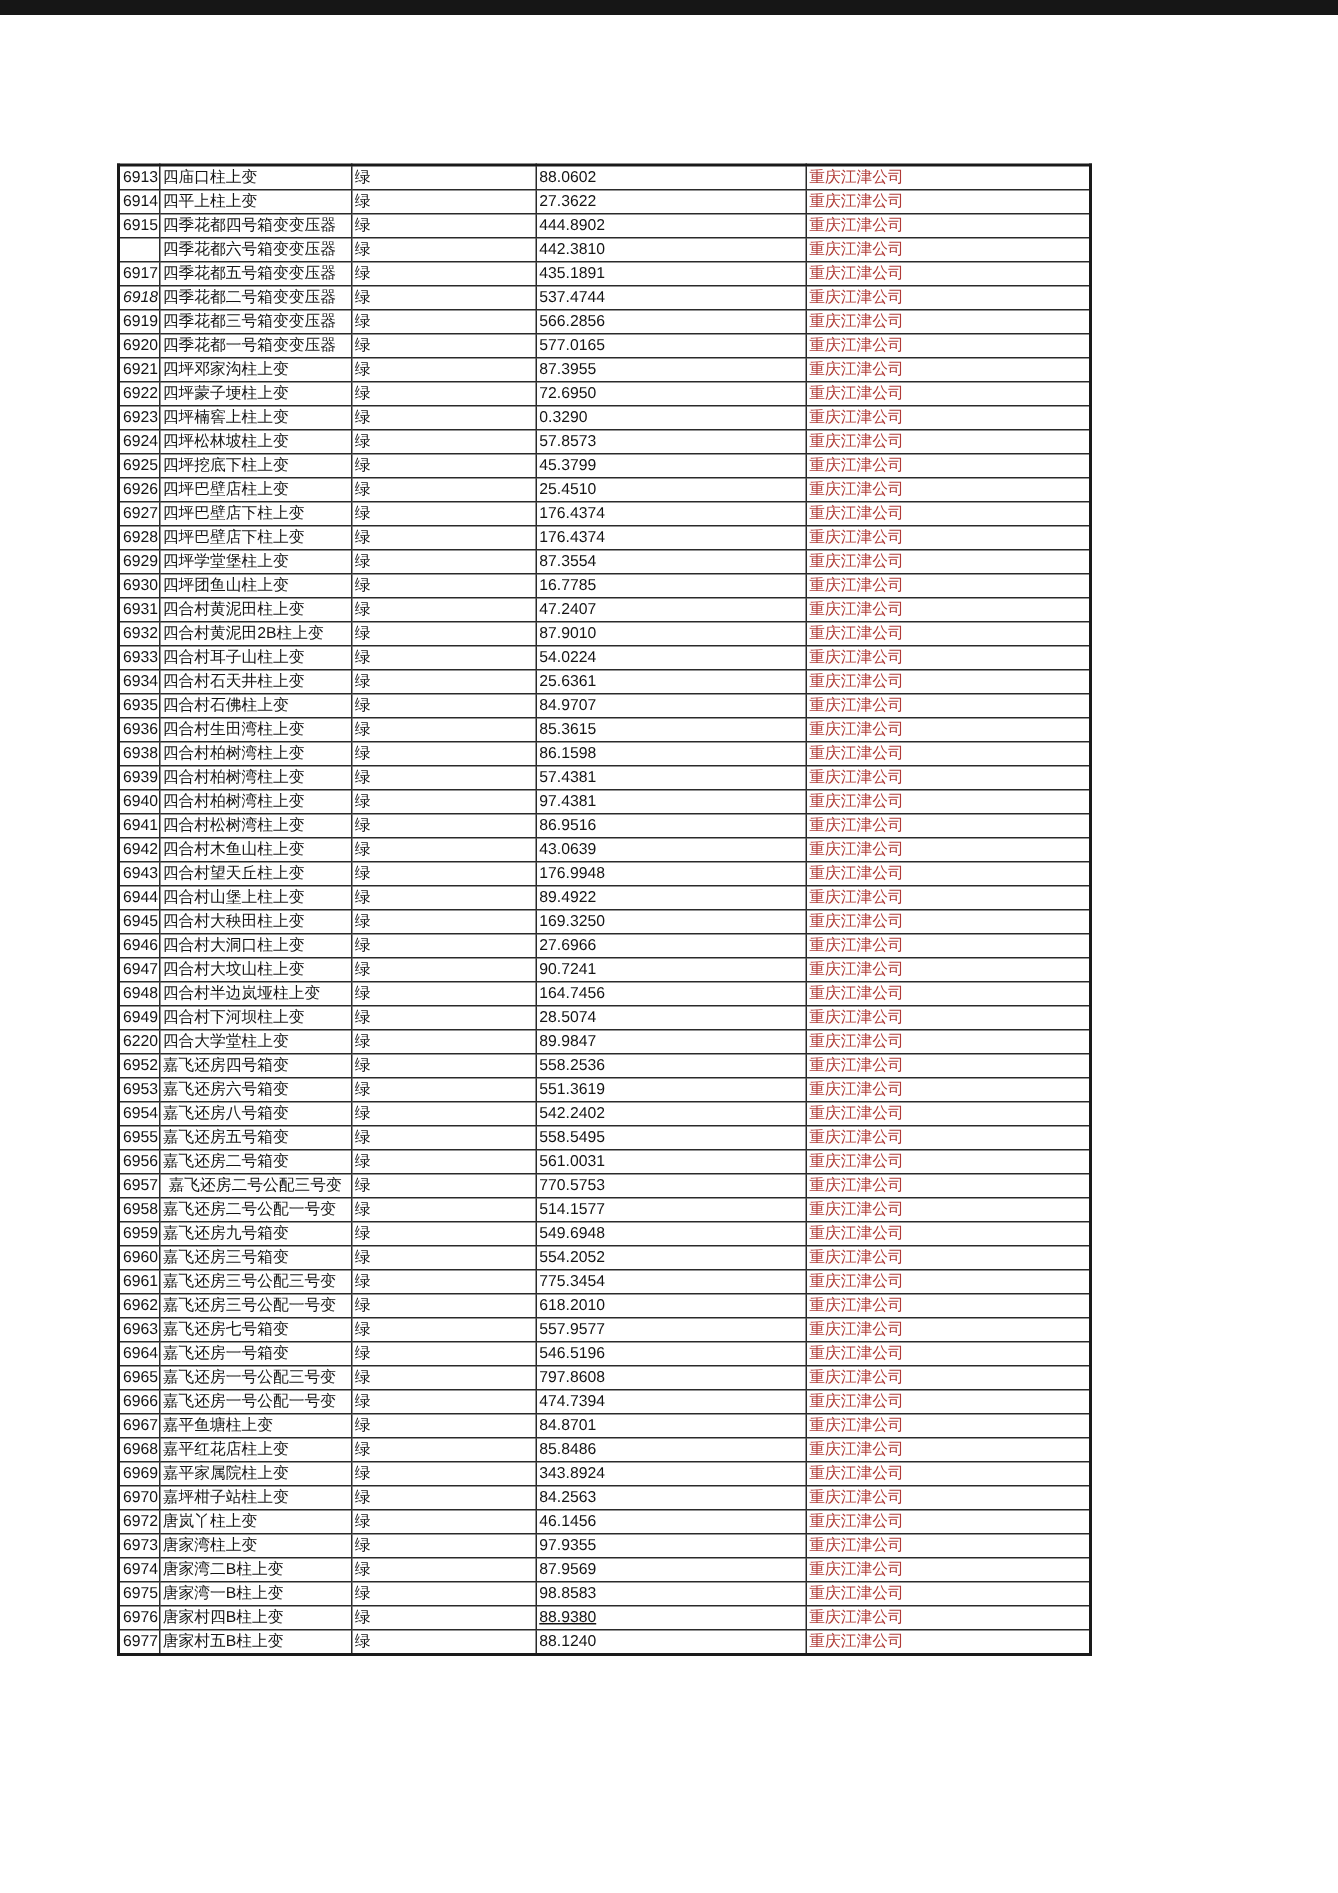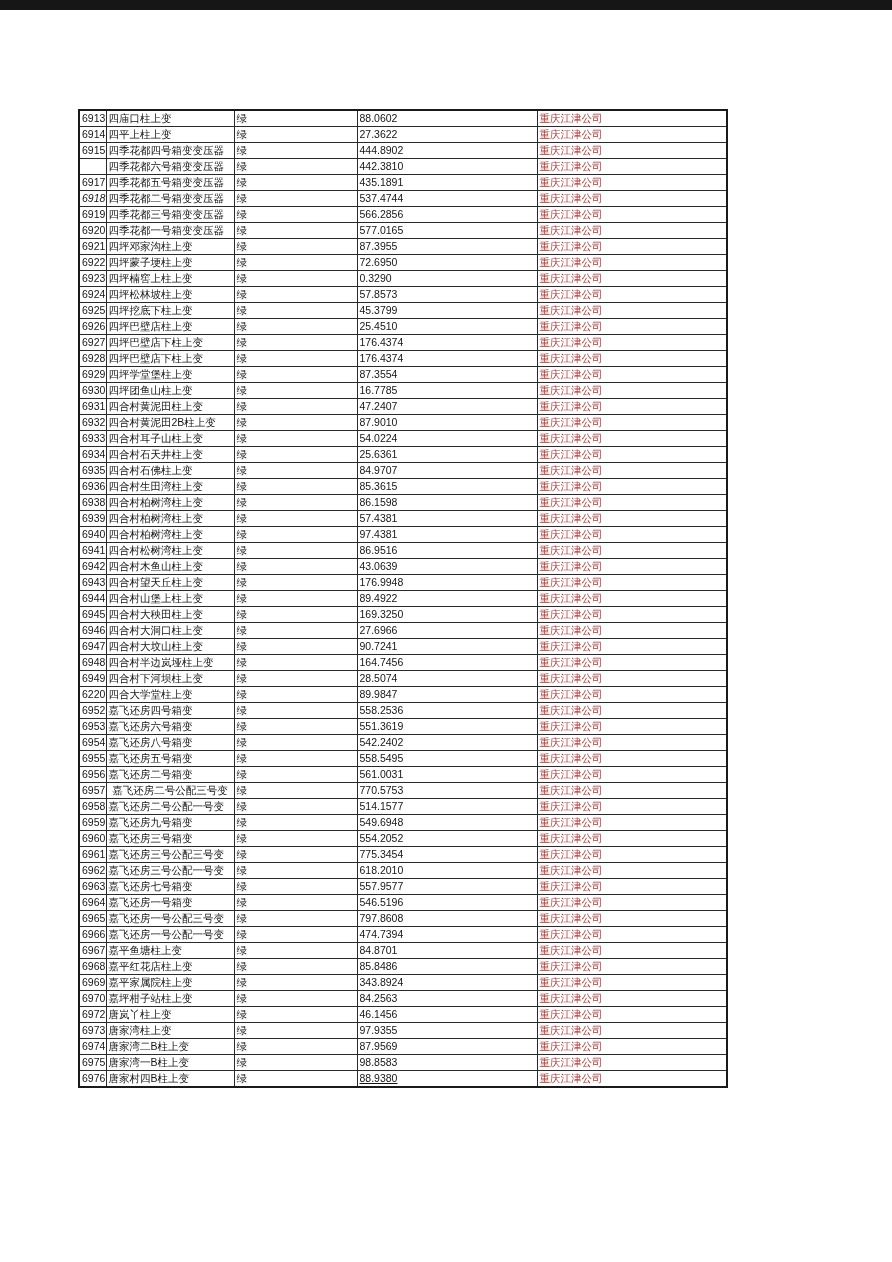--- a/index.html
+++ b/index.html
@@ -481,14 +481,21 @@
         <td style="color: rgb(20, 20, 20); border-color: rgb(42, 42, 42);">98.8583</td>
         <td style="color: rgb(176, 58, 54); border-color: rgb(42, 42, 42);">重庆江津公司</td>
       </tr>
       <tr>
         <td style="color: rgb(20, 20, 20); border-color: rgb(42, 42, 42);">6976</td>
         <td style="color: rgb(20, 20, 20); border-color: rgb(42, 42, 42);">唐家村四B柱上变</td>
         <td style="color: rgb(20, 20, 20); border-color: rgb(42, 42, 42);">绿</td>
         <td style="color: rgb(20, 20, 20); border-color: rgb(42, 42, 42); text-decoration: underline;">88.9380</td>
         <td style="color: rgb(176, 58, 54); border-color: rgb(42, 42, 42);">重庆江津公司</td>
       </tr>
+      <tr>
+        <td style="color: rgb(20, 20, 20); border-color: rgb(42, 42, 42);">6977</td>
+        <td style="color: rgb(20, 20, 20); border-color: rgb(42, 42, 42);">唐家村五B柱上变</td>
+        <td style="color: rgb(20, 20, 20); border-color: rgb(42, 42, 42);">绿</td>
+        <td style="color: rgb(20, 20, 20); border-color: rgb(42, 42, 42);">88.1240</td>
+        <td style="color: rgb(176, 58, 54); border-color: rgb(42, 42, 42);">重庆江津公司</td>
+      </tr>
     </tbody>
 </table>
 
 </body></html>

